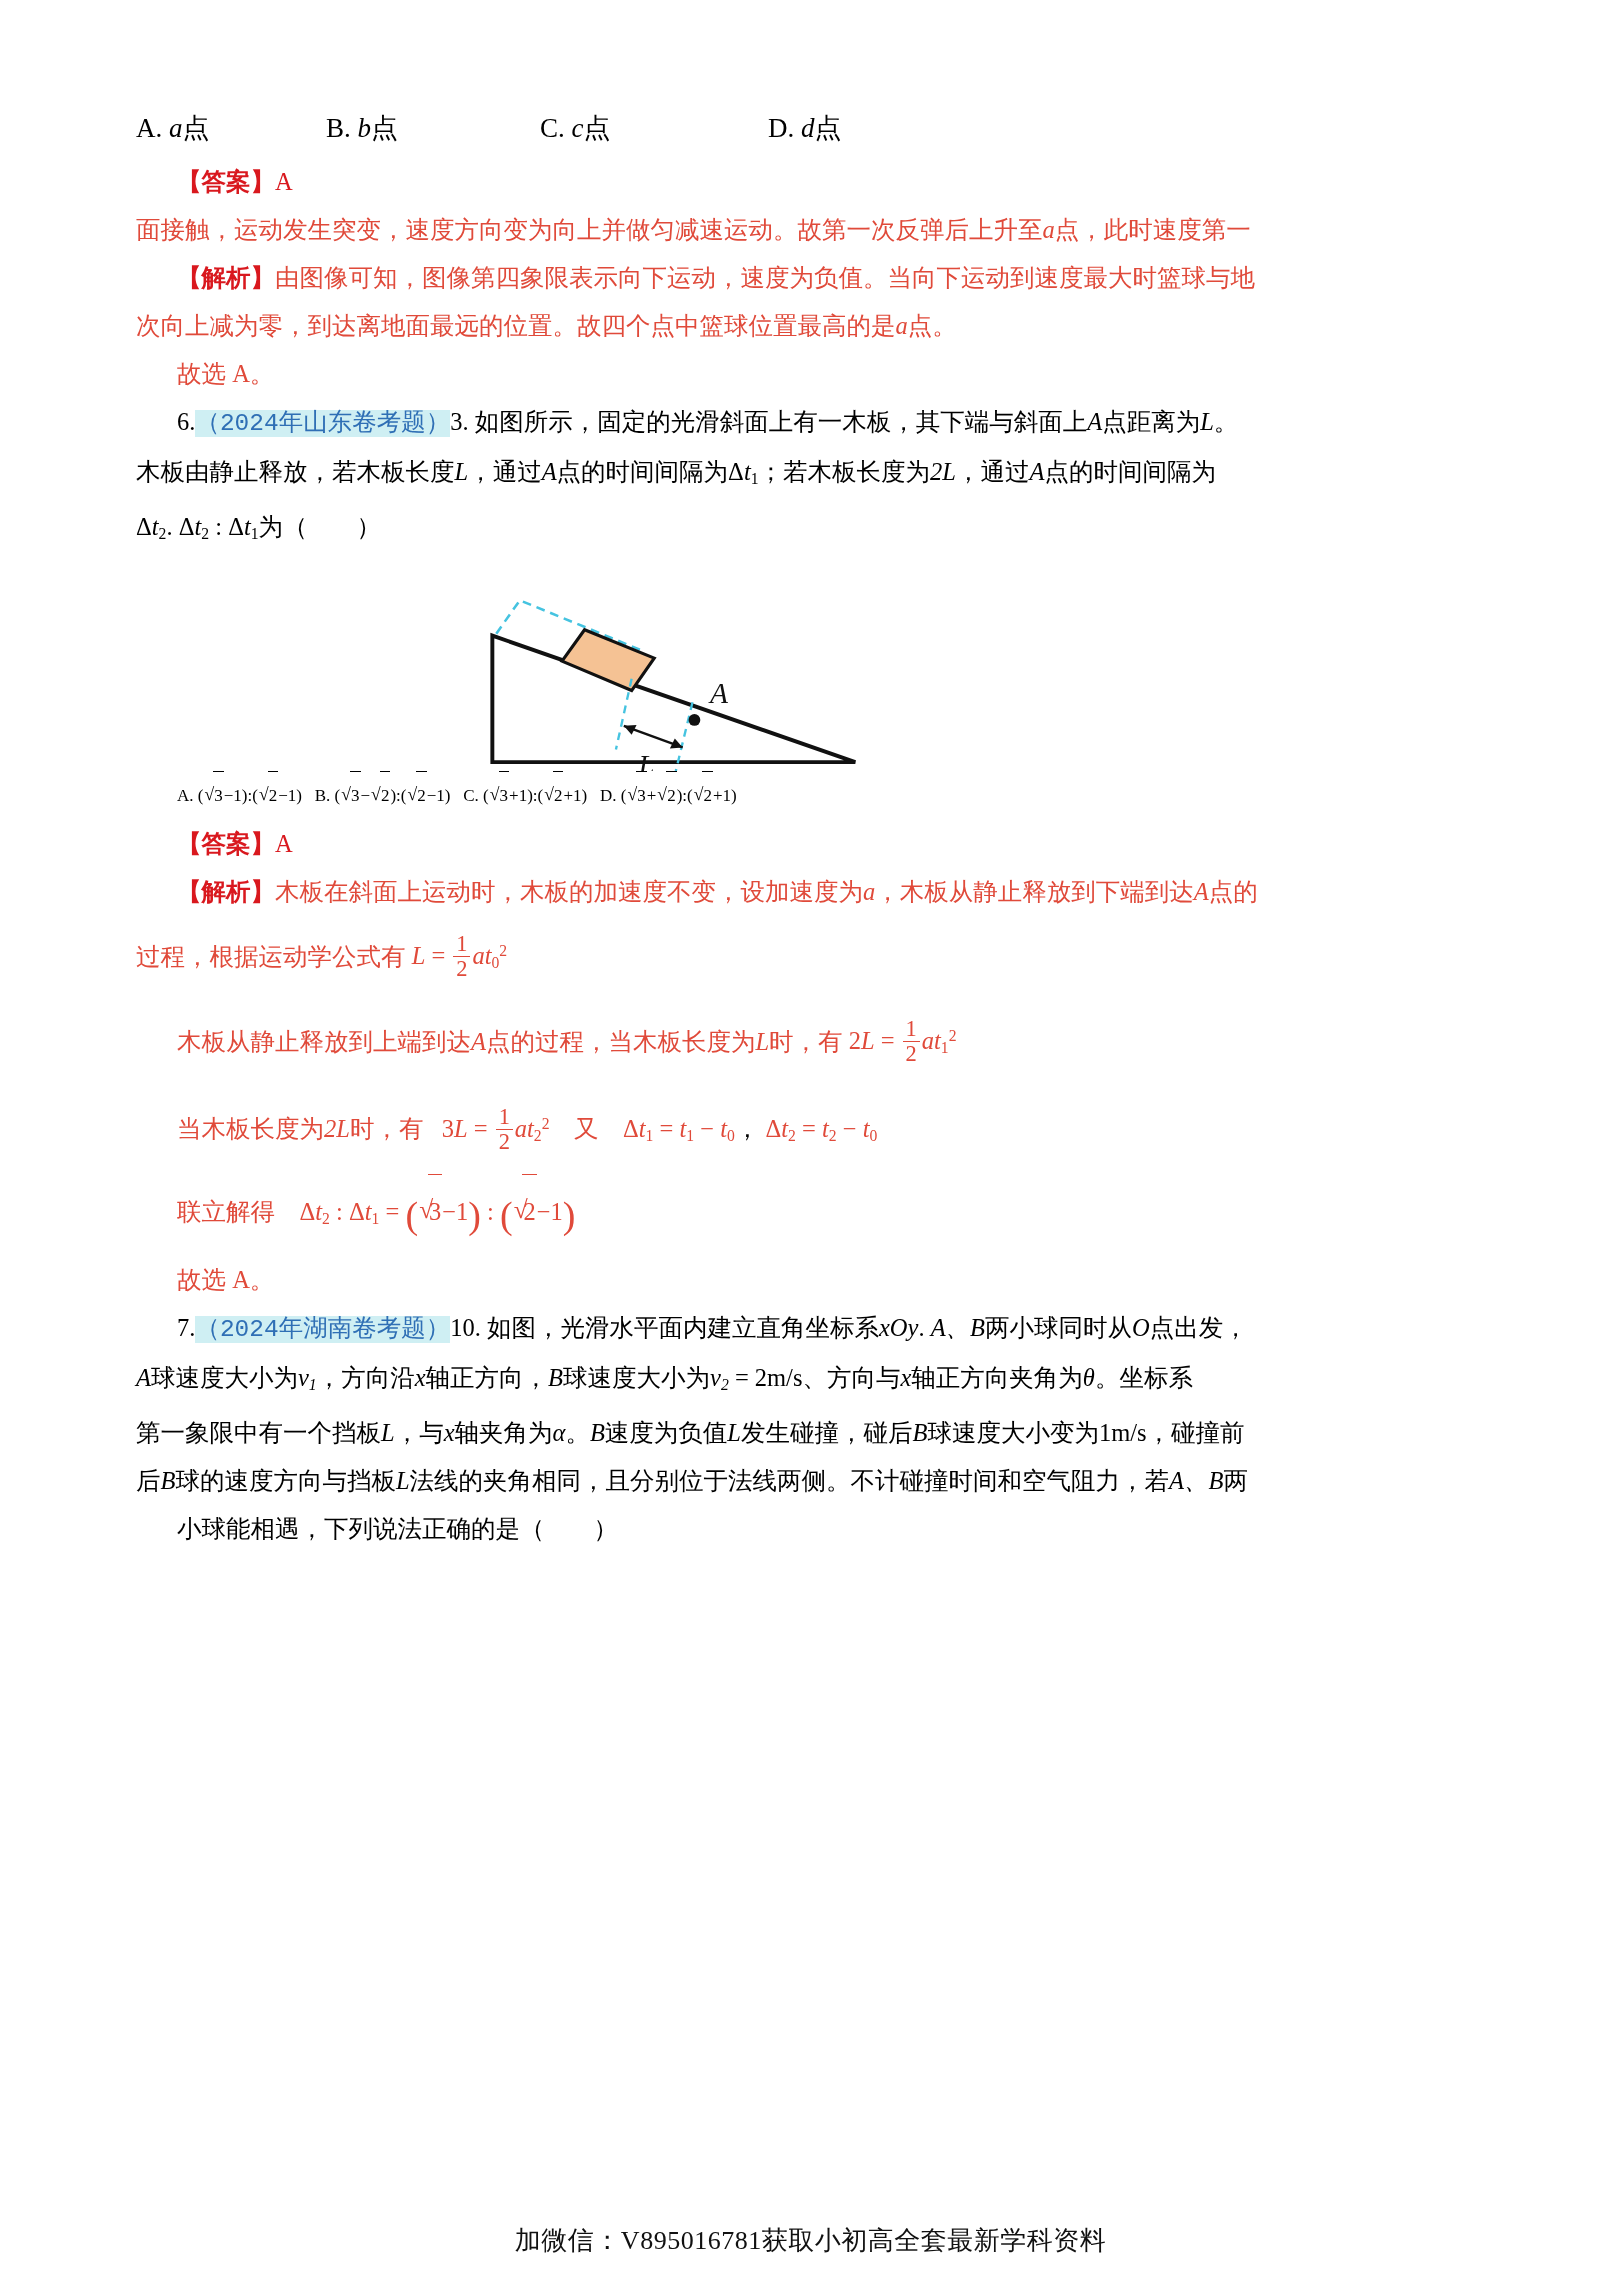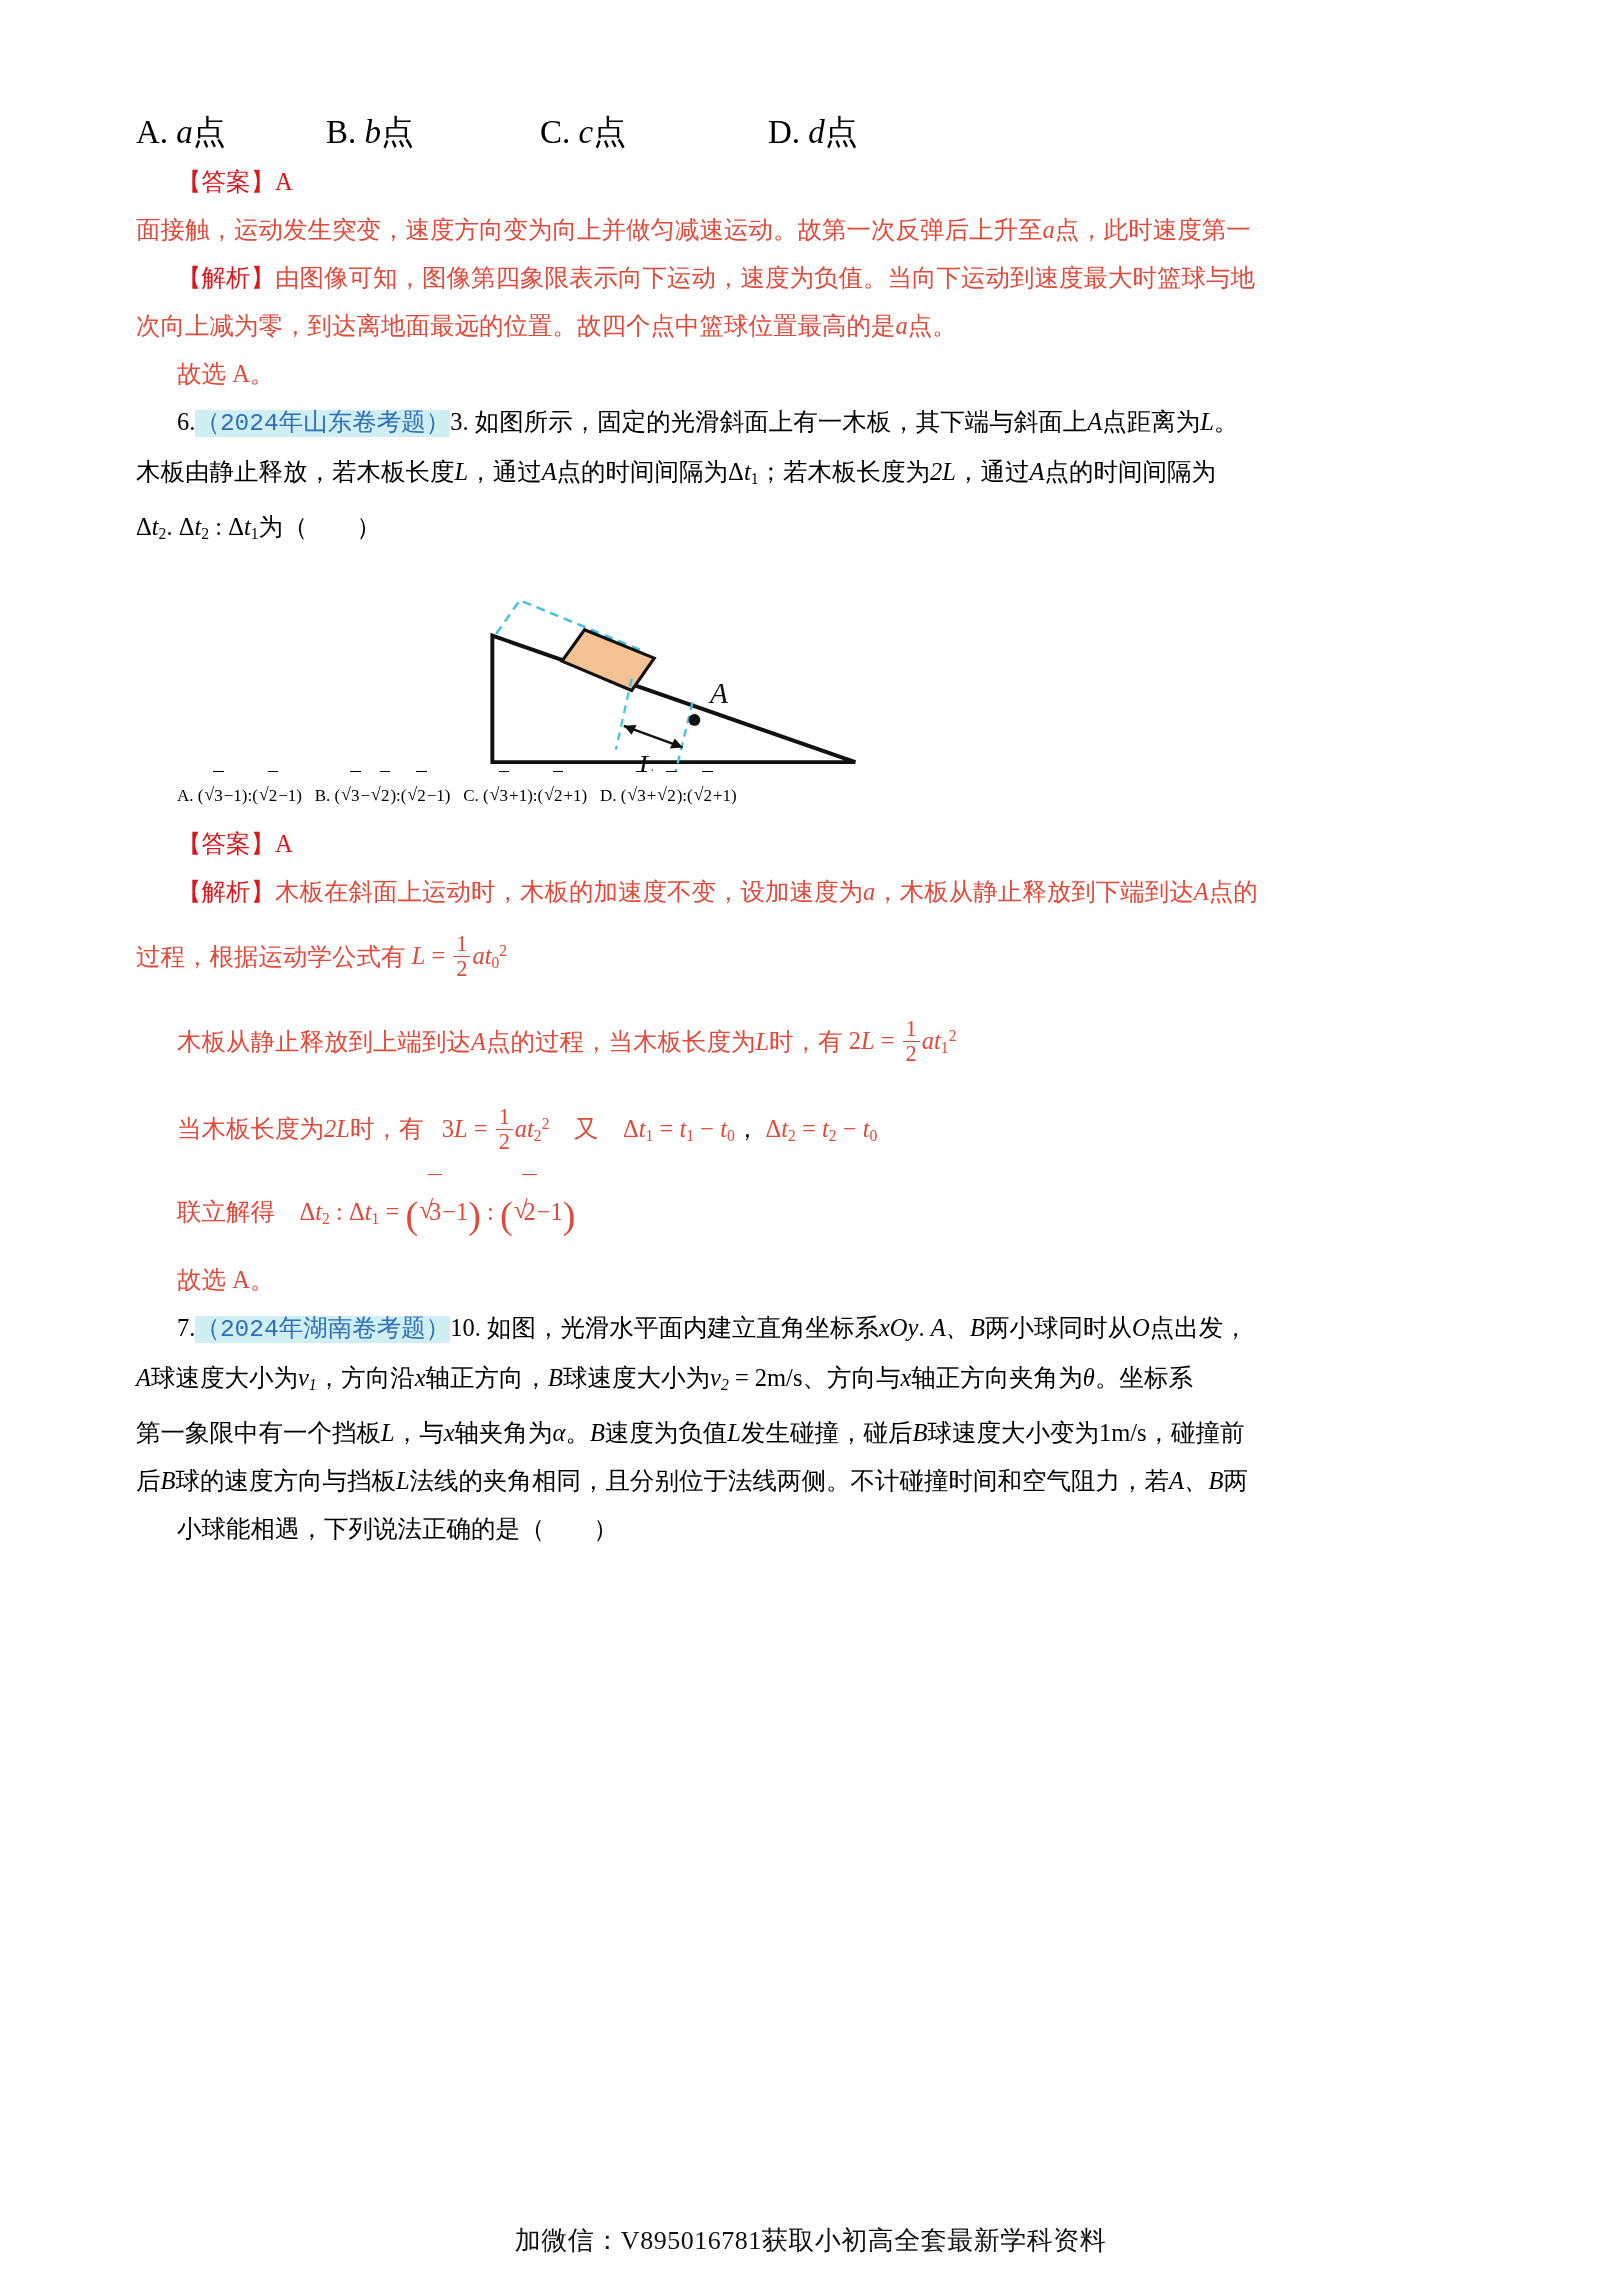--- a/index.html
+++ b/index.html
@@ -10,28 +10,28 @@
     -webkit-font-smoothing:antialiased;
   }
   .page{position:relative;width:1621px;height:2293px;overflow:hidden;background:#fff;}
   .body-col{position:absolute;left:136px;top:110px;width:1353px;}
 
   
   .ln{font-size:24.5px;line-height:48px;white-space:nowrap;}
   .blk{font-size:24.5px;line-height:48px;}
   .red{color:#d9181e;}
   .redsoft{color:#e04a3a;}
-  .mark{font-weight:400;}
+  .mark{font-weight:700;}
   .it{font-style:italic;font-family:"Liberation Serif",serif;}
   .tag{color:#2f6fb5;background:#cfeff3;font-family:Liberation Mono, monospace;}
   .nowrap{white-space:nowrap;}
   .sp-l{padding-left:41px;}
 
   
-  .opts{position:relative;height:48px;font-size:33px;}
+  .opts{position:relative;height:48px;font-size:27px;}
   .opts span.opt{position:absolute;top:0;white-space:nowrap;}
 
   
   .frac{display:inline-block;vertical-align:-0.52em;text-align:center;font-size:22.5px;line-height:1.04;margin:0 2px;}
   .frac .num{display:block;padding:0 2.9px;}
   .frac .den{display:block;border-top:1.4px solid currentColor;padding:0 2.9px;}
   sub{font-size:.64em;vertical-align:-.28em;}
   sup{font-size:.64em;vertical-align:.48em;}
   .sqrt{display:inline-block;position:relative;padding-left:8.8px;margin-left:1px;}
   .sqrt::before{content:"\221A";position:absolute;left:0;top:-0.04em;font-size:1.04em;}

